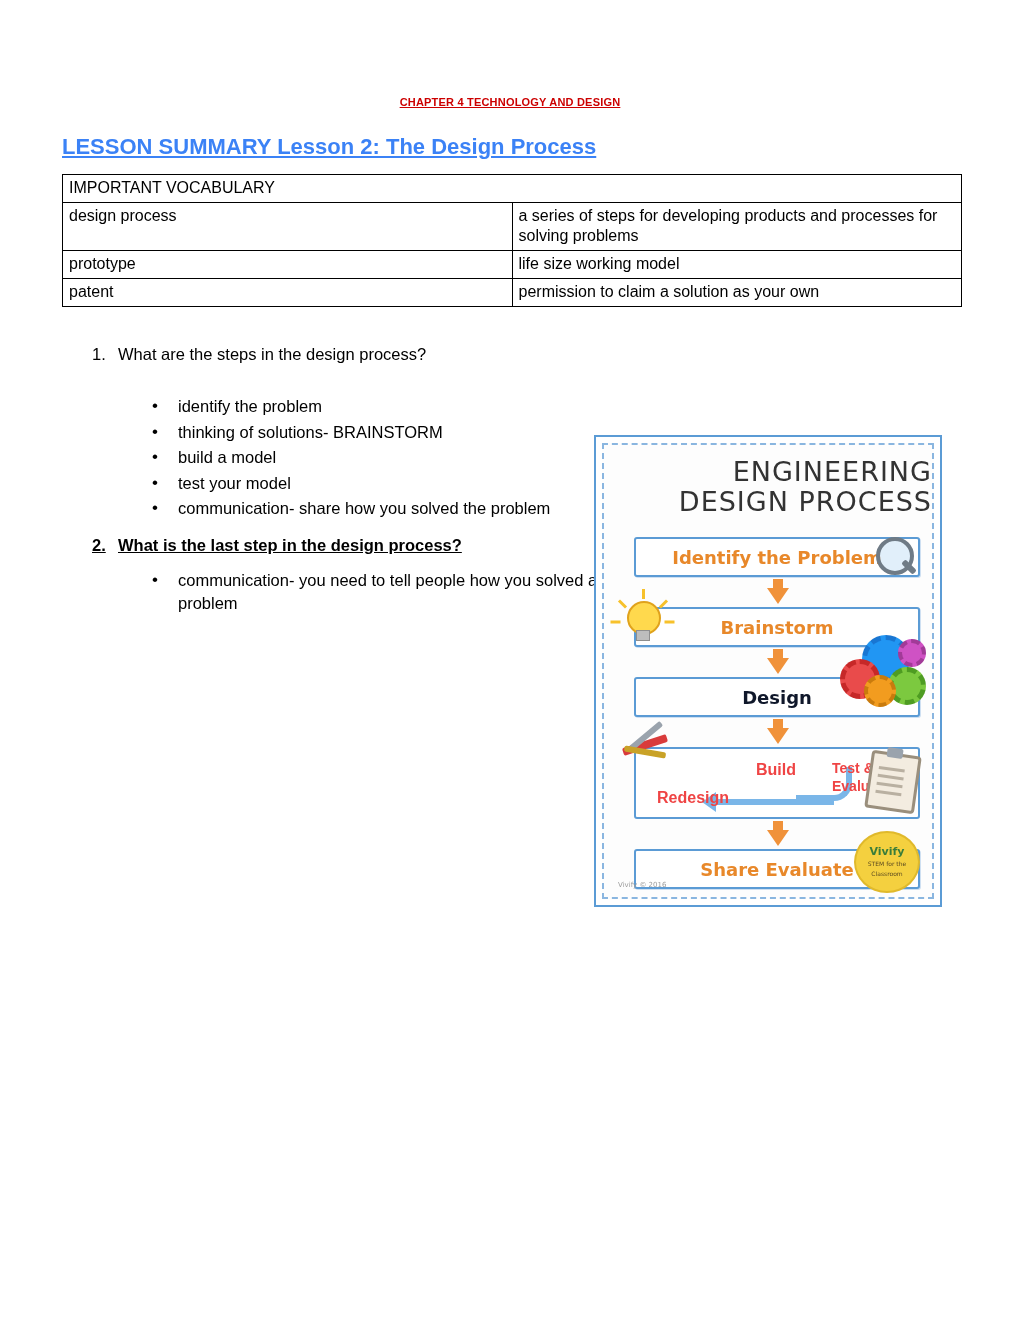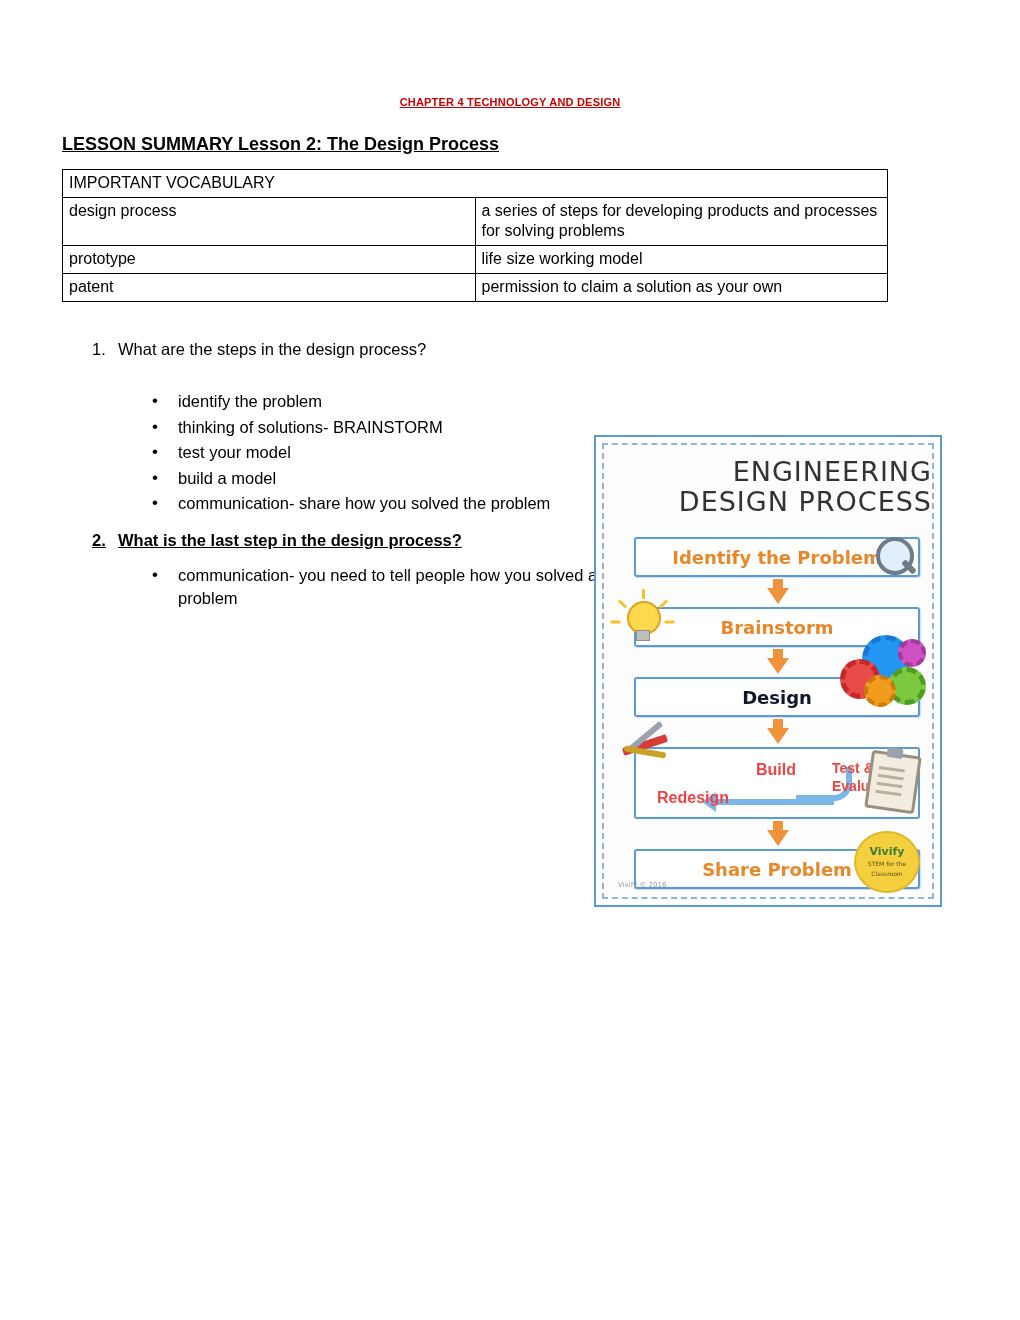--- a/index.html
+++ b/index.html
@@ -24,34 +24,34 @@
   .chapter-title {
     text-align: center;
     font-size: 11px;
     font-weight: bold;
     color: #cc0000;
     text-decoration: underline;
     letter-spacing: 0.2px;
     margin: 96px 0 0 0;
   }
   .lesson-summary {
-    font-size: 18px;
-    font-weight: bold;
-    color: #000000;
+    font-size: 22px;
+    font-weight: bold;
+    color: #3b82f6;
     margin: 26px 0 0 62px;
     text-decoration: underline;
     display: inline-block;
   }
   .vocab-wrap {
     margin: 14px 0 0 62px;
     width: 890px;
   }
   table.vocab {
     border-collapse: collapse;
-    width: 826px;
+    width: 900px;
     table-layout: fixed;
   }
   table.vocab td {
     border: 1px solid #000000;
     padding: 3px 6px 4px 6px;
     font-size: 16px;
     vertical-align: top;
     line-height: 1.25;
   }
   td.term { width: 232px; }
@@ -367,22 +367,22 @@
         <span class="q-num">1.</span>
         <span>What are the steps in the design process?</span>
       </div>
     </div>
 
     <div class="spacer-sm"></div>
 
     <ul class="bullets">
       <li>identify the problem</li>
       <li>thinking of solutions- BRAINSTORM</li>
+      <li>build a model</li>
       <li>test your model</li>
-      <li>build a model</li>
       <li>communication- share how you solved the problem</li>
     </ul>
 
     <div class="spacer-xs"></div>
 
     <div class="q-item">
       <div class="q-line">
         <span class="q-num q-text-bold">2.</span>
         <span class="q-text-bold">What is the last step in the design process?</span>
       </div>
@@ -424,21 +424,21 @@
         <div class="build-lbl lbl-build">Build</div>
         <div class="build-lbl lbl-test">
           <div>Test &amp;</div>
           <div>Evaluate</div>
         </div>
       </div>
 
       <div class="arrow-stem" style="top:376px;"></div>
       <div class="arrow-down" style="top:385px;"></div>
 
-      <div class="step-box" style="top:404px;">Share Problem</div>
+      <div class="step-box" style="top:404px;">Share Evaluate</div>
 
       <div class="magnifier">
         <div class="lens"></div>
         <div class="handle"></div>
       </div>
 
       <div class="bulb">
         <div class="ray" style="left:22px; top:-8px;"></div>
         <div class="ray" style="left:1px; top:2px; transform:rotate(-45deg);"></div>
         <div class="ray" style="left:42px; top:2px; transform:rotate(45deg);"></div>

